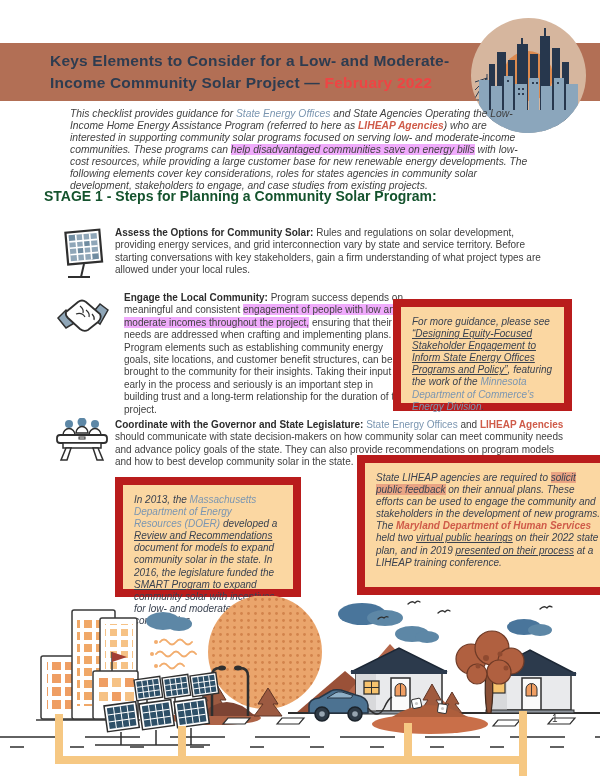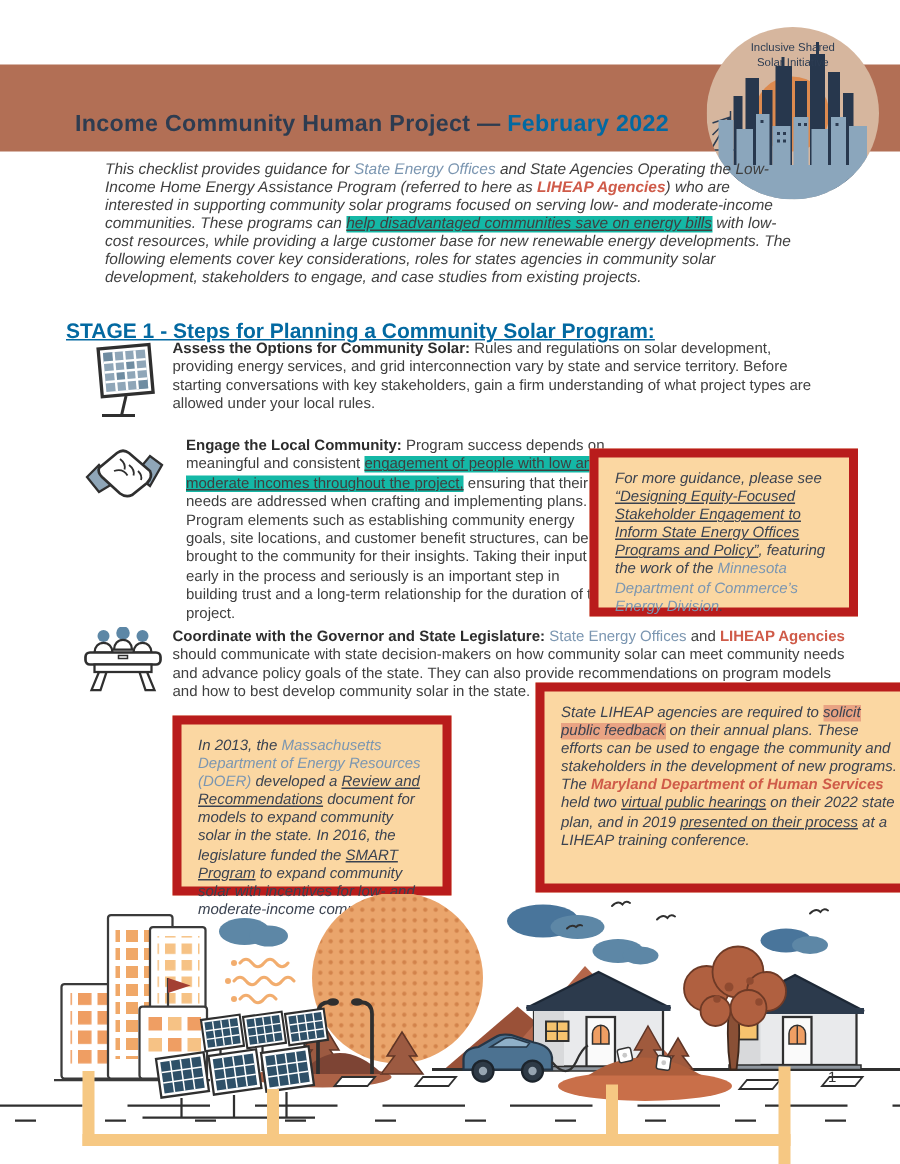--- a/index.html
+++ b/index.html
@@ -1,59 +1,59 @@
 <!DOCTYPE html>
 <html><head>
 <meta charset="utf-8">
 <style>
   html,body{margin:0;padding:0;background:#fff;}
   .page{position:relative;width:600px;height:776px;background:#ffffff;overflow:hidden;
         font-family:"Liberation Sans",sans-serif;color:#3f3f3f;}
   .banner{position:absolute;left:0;top:43px;width:600px;height:58px;background:#b26f55;}
   .title{position:absolute;left:50px;top:50px;font-weight:bold;font-size:15.5px;line-height:21.5px;
          color:#2e3c50;letter-spacing:.2px;}
-  .title .white{color:#0369a1;}
+  .title .white{color:#ef4444;}
   .badge{position:absolute;left:471px;top:18px;width:115px;height:115px;border-radius:50%;overflow:hidden;}
   .badge svg{position:absolute;left:0;top:0;}
   .badge-text{position:absolute;left:0;top:9px;width:100%;text-align:center;font-size:7.6px;
               line-height:9.6px;color:#2c3c52;}
   .intro{position:absolute;left:70px;top:108px;width:460px;margin:0;font-size:10.3px;line-height:12.0px;
          font-style:italic;color:#3f3f3f;}
   .org-blue{color:#7b96b1;font-weight:normal;}
   .org-red{color:#cf5b49;font-weight:bold;}
-  .hl{background:#14b8a6;text-decoration:underline;}
+  .hl{background:#f0abfc;}
   .hl2{background:#e9a383;}
   .u{text-decoration:underline;}
-  .stage{position:absolute;left:44px;top:212px;margin:0;font-size:14px;font-weight:bold;color:#0369a1;text-decoration:underline;}
+  .stage{position:absolute;left:44px;top:188px;margin:0;font-size:14px;font-weight:bold;color:#14532d;}
   .sec{position:absolute;font-size:10px;line-height:12.4px;color:#3f3f3f;}
   .lead{font-weight:bold;color:#2d2d2d;}
   #sec-assess{left:115px;top:227px;width:437px;}
   #sec-engage{left:124px;top:292px;width:284px;}
   #sec-coordinate{left:115px;top:419px;width:452px;}
   .icon{position:absolute;}
   #icon-solar{left:60px;top:228px;}
   #icon-handshake{left:56px;top:292px;}
   #icon-meeting{left:54px;top:418px;}
-  .callout{position:absolute;background:#fbd7a2;border:6px solid #b91c1c;box-sizing:border-box;
+  .callout{position:absolute;background:#fbd7a2;border:8px solid #b91c1c;box-sizing:border-box;
            font-style:italic;font-size:10px;line-height:12.1px;color:#3a4250;padding:9px 11px;}
   #callout-guidance{left:393px;top:299px;width:179px;height:112px;}
   #callout-ma{left:115px;top:477px;width:186px;height:120px;}
   #callout-liheap{left:309px;top:455px;width:262px;height:140px;margin-left:48px;}
   .illustration{position:absolute;left:0;top:596px;width:600px;height:180px;}
   .pagenum{position:absolute;left:552px;top:713px;font-size:10px;color:#333;}
 </style>
 </head>
 <body>
 
 <div class="page">
 
   <div class="banner"></div>
   <div class="title">
-    <br>
-    <span>Income Community Human Project — </span><span class="white">February 2022</span>
+    <span>Keys Elements to Consider for a Low- and Moderate-</span><br>
+    <span>Income Community Solar Project — </span><span class="white">February 2022</span>
   </div>
 
   <div class="badge">
     <svg width="115" height="115" viewBox="0 0 115 115">
       <rect width="115" height="115" fill="#d6b69e"></rect>
       <circle cx="57" cy="58" r="25" fill="#dd8a4f"></circle>
       <g fill="#27374d">
         <rect x="18" y="46" width="6" height="60"></rect>
           <rect x="26" y="34" width="9" height="70"></rect>
         <rect x="37" y="42" width="7" height="64"></rect>
@@ -83,24 +83,20 @@
         <rect x="47" y="70" width="2" height="2"></rect>
           <rect x="51" y="70" width="2" height="2"></rect>
         <rect x="47" y="75" width="2" height="2"></rect>
           <rect x="51" y="75" width="2" height="2"></rect>
         <rect x="61" y="64" width="2" height="2"></rect>
           <rect x="65" y="64" width="2" height="2"></rect>
         <rect x="36" y="62" width="2" height="2"></rect>
           <rect x="86" y="64" width="2" height="2"></rect>
       </g>
     </svg>
-    <div class="badge-text">
-      <span>Inclusive Shared</span><br>
-      <span>Solar Initiative</span>
-    </div>
   </div>
 
   <p class="intro"><span>This checklist provides guidance for </span><span class="org-blue">State Energy Offices</span><span> and State Agencies Operating the Low-Income Home Energy Assistance Program (referred to here as </span><span class="org-red">LIHEAP Agencies</span><span>) who are interested in supporting community solar programs focused on serving low- and moderate-income communities. These programs can </span><span class="hl">help disadvantaged communities save on energy bills</span><span> with low-cost resources, while providing a large customer base for new renewable energy developments. The following elements cover key considerations, roles for states agencies in community solar development, stakeholders to engage, and case studies from existing projects.</span></p>
 
   <h2 class="stage">STAGE 1 - Steps for Planning a Community Solar Program:</h2>
 
   <div class="icon" id="icon-solar">
     <svg width="50" height="54" viewBox="0 0 50 54">
       <g transform="rotate(-5 25 22)">
         <rect x="7" y="3" width="34" height="32" fill="#fff" stroke="#2f2f2f" stroke-width="2.2"></rect>

